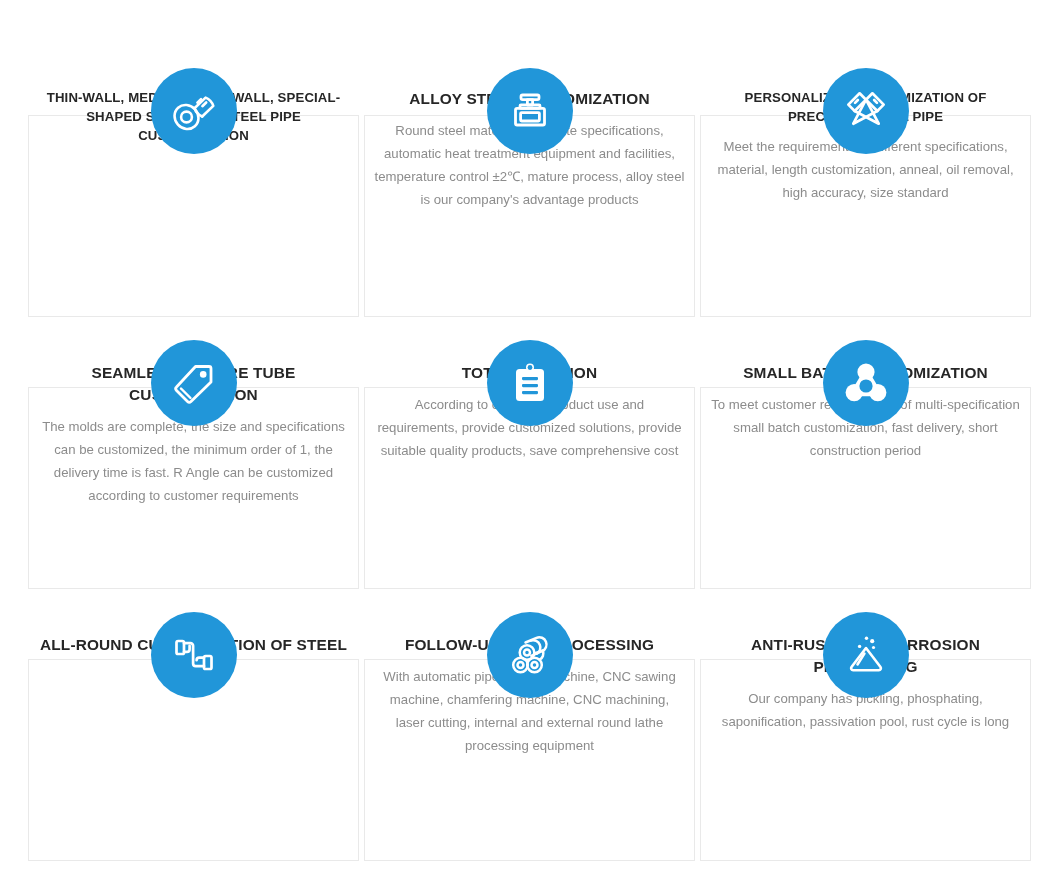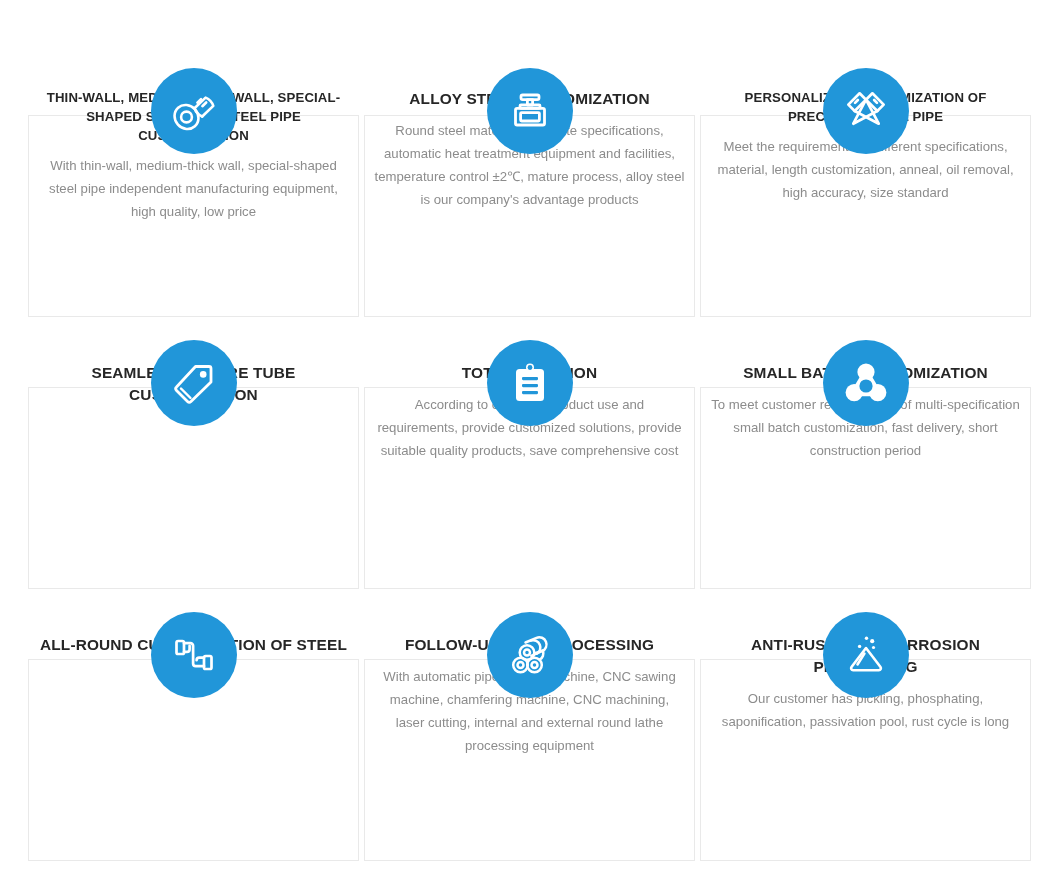--- a/index.html
+++ b/index.html
@@ -99,21 +99,20 @@
           <ellipse cx="17.5" cy="31" rx="11.5" ry="12.5" transform="rotate(-42 17.5 31)"></ellipse>
           <circle cx="17.5" cy="31" r="5.4"></circle>
           <path d="M25.5 22.2 L36.6 11.6 A11.5 12.5 -42 0 1 44.3 19.9 L33.2 30.5"></path>
           <path d="M33.2 30.5 A11.5 12.5 -42 0 1 25.5 22.2"></path>
           <path d="M32 13.2 L28.4 16.7"></path>
           <path d="M37.2 16.5 L33.4 20.2"></path>
         </svg>
       </div>
       <div class="card-body">
         <div class="card-title">THIN-WALL, MEDIUM-THICK WALL, SPECIAL-SHAPED SEAMLESS STEEL PIPE CUSTOMIZATION</div>
-        <div class="card-desc">With thin-wall, medium-thick wall, special-shaped steel pipe independent manufacturing equipment, high quality, low price</div>
       </div>
     </div>
 
     <div class="cell row1">
       <div class="card"></div>
       <div class="icon-wrap">
         <svg width="48" height="48" viewBox="0 0 48 48" fill="none" stroke="#ffffff" stroke-width="2.8" stroke-linecap="round" stroke-linejoin="round">
           <rect x="15" y="8" width="18" height="4.6" rx="1.6"></rect>
           <rect x="21.4" y="12.6" width="5.2" height="5.4"></rect>
           <rect x="14" y="18" width="20" height="3.4" rx="1"></rect>
@@ -153,20 +152,21 @@
       <div class="card"></div>
       <div class="icon-wrap">
         <svg width="48" height="48" viewBox="0 0 48 48" fill="none" stroke="#ffffff" stroke-width="2.8" stroke-linecap="round" stroke-linejoin="round">
           <path d="M25.5 7.5 H39 a2 2 0 0 1 2 2 V23 L21 42.5 a2.5 2.5 0 0 1 -3.5 0 L6.5 31.5 a2.5 2.5 0 0 1 0 -3.5 z"></path>
           <circle cx="33.2" cy="15.4" r="3.3" fill="#ffffff" stroke="none"></circle>
           <path d="M11 29.5 L20.5 39" stroke-width="2.4"></path>
         </svg>
       </div>
       <div class="card-body">
         <div class="card-title lg">SEAMLESS SQUARE TUBE CUSTOMIZATION</div>
+        <div class="card-desc">The molds are complete, the size and specifications can be customized, the minimum order of 1, the delivery time is fast. R Angle can be customized according to customer requirements</div>
       </div>
     </div>
 
     <div class="cell row2">
       <div class="card"></div>
       <div class="icon-wrap">
         <svg width="48" height="48" viewBox="0 0 48 48">
           <rect x="10" y="10" width="28" height="32" rx="3.5" fill="#ffffff"></rect>
           <rect x="20" y="4.5" width="8" height="8" rx="4" fill="#ffffff"></rect>
           <rect x="21.6" y="6.1" width="4.8" height="4.8" rx="2.4" fill="#2196d9"></rect>
@@ -243,18 +243,18 @@
           <path d="M24 17 L38.5 36 a2 2 0 0 1 -1.7 3.2 H11.2 a2 2 0 0 1 -1.7 -3.2 z"></path>
           <path d="M22.4 22.5 L15.5 33.5"></path>
           <circle cx="30.2" cy="10.2" r="2.1" fill="#ffffff" stroke="none"></circle>
           <circle cx="24.5" cy="7.2" r="1.7" fill="#ffffff" stroke="none"></circle>
           <circle cx="31.5" cy="16.5" r="1.6" fill="#ffffff" stroke="none"></circle>
           <circle cx="17.6" cy="15.4" r="1.7" fill="#ffffff" stroke="none"></circle>
         </svg>
       </div>
       <div class="card-body">
         <div class="card-title lg">ANTI-RUST, ANTI-CORROSION PROCESSING</div>
-        <div class="card-desc">Our customer has pickling, phosphating, saponification, passivation pool, rust cycle is long</div>
+        <div class="card-desc">Our company has pickling, phosphating, saponification, passivation pool, rust cycle is long</div>
       </div>
     </div>
 
   </div>
 </div>
 
 </body></html>

